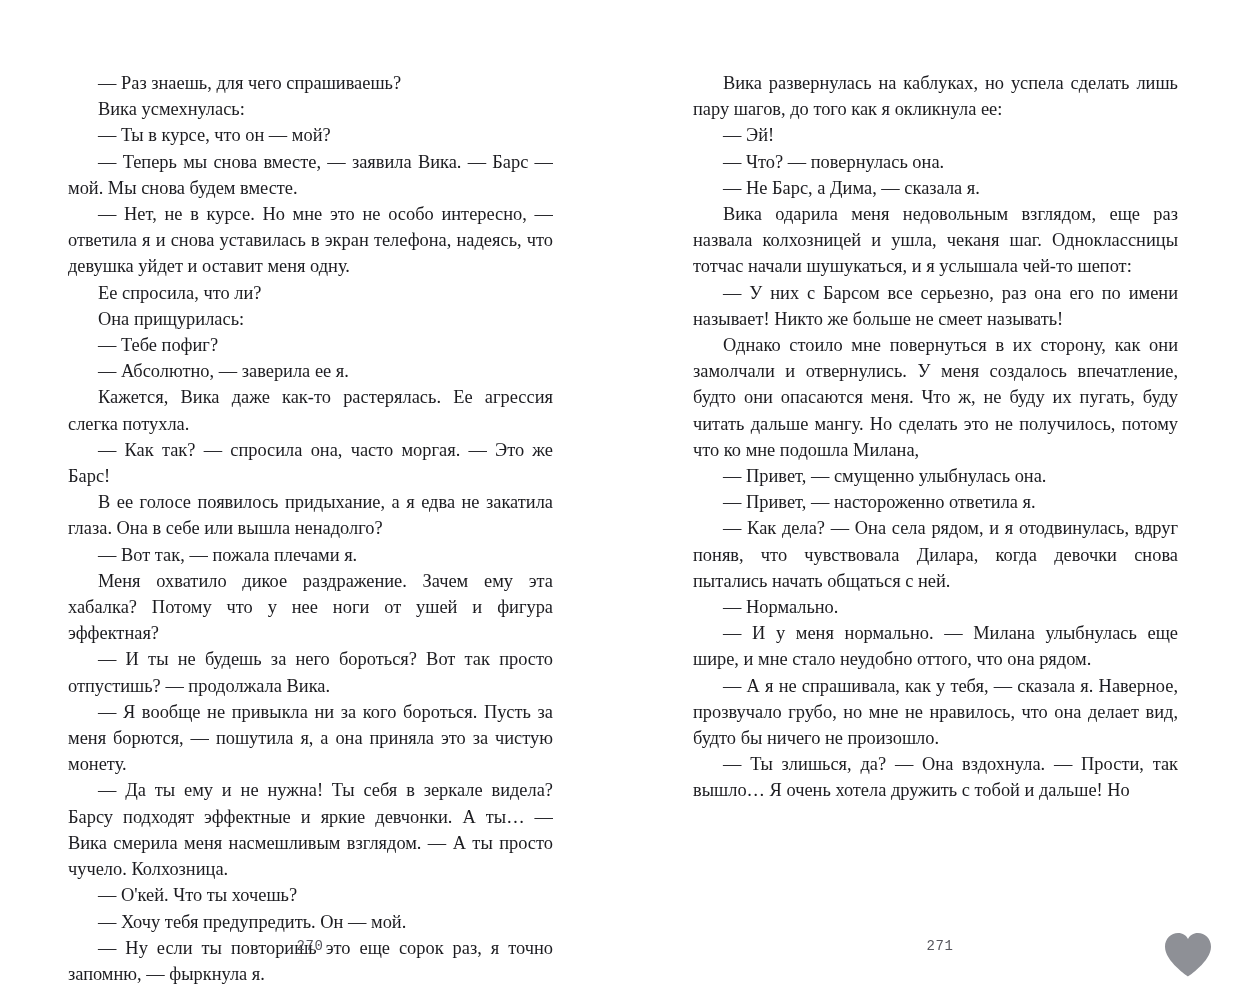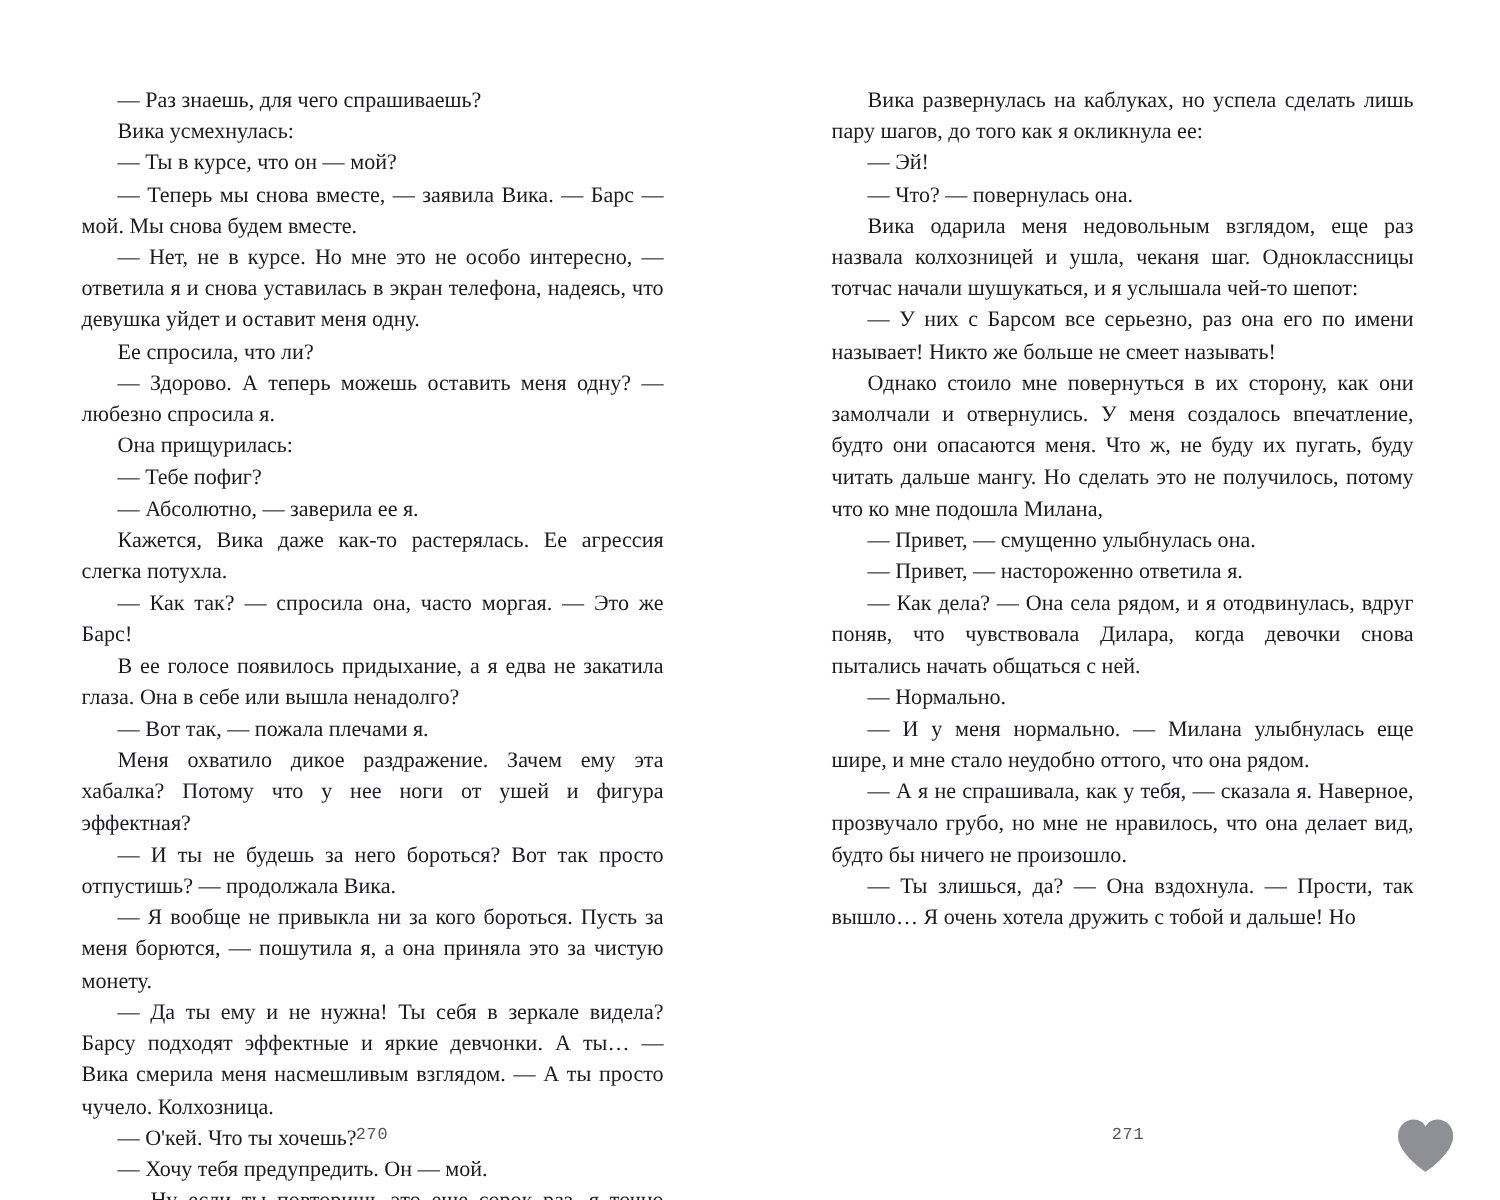--- a/index.html
+++ b/index.html
@@ -73,41 +73,41 @@
 
 <div class="page-spread">
 
   <div class="column left" id="left-col" style="color: rgb(28, 28, 32);">
       <p>— Раз знаешь, для чего спрашиваешь?</p>
       <p>Вика усмехнулась:</p>
       <p>— Ты в курсе, что он — мой?</p>
       <p>— Теперь мы снова вместе, — заявила Вика. — Барс — мой. Мы снова будем вместе.</p>
       <p>— Нет, не в курсе. Но мне это не особо интересно, — ответила я и снова уставилась в экран телефона, надеясь, что девушка уйдет и оставит меня одну.</p>
       <p>Ее спросила, что ли?</p>
-      <p>— Здорово. А теперь можешь оставить меня одну? — любезно спросила я.</p>
       <p>Она прищурилась:</p>
       <p>— Тебе пофиг?</p>
       <p>— Абсолютно, — заверила ее я.</p>
       <p>Кажется, Вика даже как-то растерялась. Ее агрессия слегка потухла.</p>
       <p>— Как так? — спросила она, часто моргая. — Это же Барс!</p>
       <p>В ее голосе появилось придыхание, а я едва не закатила глаза. Она в себе или вышла ненадолго?</p>
       <p>— Вот так, — пожала плечами я.</p>
       <p>Меня охватило дикое раздражение. Зачем ему эта хабалка? Потому что у нее ноги от ушей и фигура эффектная?</p>
       <p>— И ты не будешь за него бороться? Вот так просто отпустишь? — продолжала Вика.</p>
       <p>— Я вообще не привыкла ни за кого бороться. Пусть за меня борются, — пошутила я, а она приняла это за чистую монету.</p>
       <p>— Да ты ему и не нужна! Ты себя в зеркале видела? Барсу подходят эффектные и яркие девчонки. А ты… — Вика смерила меня насмешливым взглядом. — А ты просто чучело. Колхозница.</p>
       <p>— О'кей. Что ты хочешь?</p>
       <p>— Хочу тебя предупредить. Он — мой.</p>
       <p>— Ну если ты повторишь это еще сорок раз, я точно запомню, — фыркнула я.</p>
     </div>
 
   <div class="column right" id="right-col" style="color: rgb(28, 28, 32);">
       <p>Вика развернулась на каблуках, но успела сделать лишь пару шагов, до того как я окликнула ее:</p>
       <p>— Эй!</p>
       <p>— Что? — повернулась она.</p>
+      <p>— Не Барс, а Дима, — сказала я.</p>
       <p>Вика одарила меня недовольным взглядом, еще раз назвала колхозницей и ушла, чеканя шаг. Одноклассницы тотчас начали шушукаться, и я услышала чей-то шепот:</p>
       <p>— У них с Барсом все серьезно, раз она его по имени называет! Никто же больше не смеет называть!</p>
       <p>Однако стоило мне повернуться в их сторону, как они замолчали и отвернулись. У меня создалось впечатление, будто они опасаются меня. Что ж, не буду их пугать, буду читать дальше мангу. Но сделать это не получилось, потому что ко мне подошла Милана,</p>
       <p>— Привет, — смущенно улыбнулась она.</p>
       <p>— Привет, — настороженно ответила я.</p>
       <p>— Как дела? — Она села рядом, и я отодвинулась, вдруг поняв, что чувствовала Дилара, когда девочки снова пытались начать общаться с ней.</p>
       <p>— Нормально.</p>
       <p>— И у меня нормально. — Милана улыбнулась еще шире, и мне стало неудобно оттого, что она рядом.</p>
       <p>— А я не спрашивала, как у тебя, — сказала я. Наверное, прозвучало грубо, но мне не нравилось, что она делает вид, будто бы ничего не произошло.</p>
       <p>— Ты злишься, да? — Она вздохнула. — Прости, так вышло… Я очень хотела дружить с тобой и дальше! Но</p>

